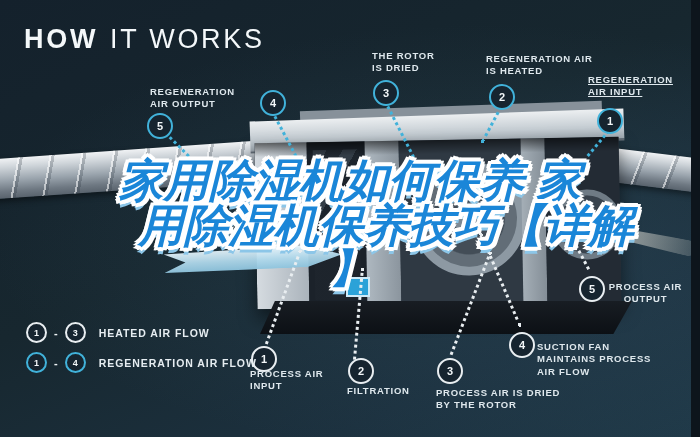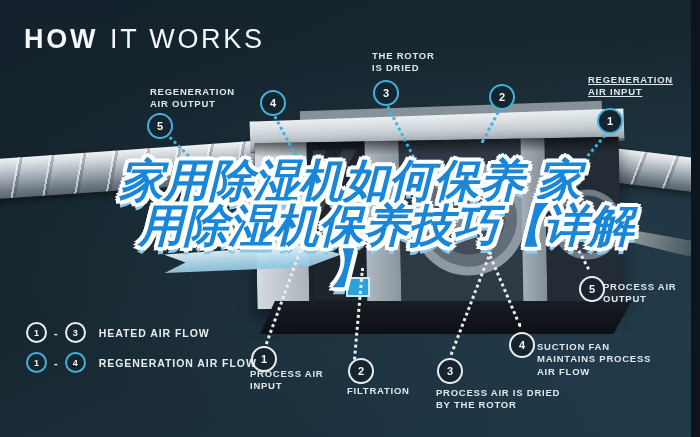--- a/index.html
+++ b/index.html
@@ -137,39 +137,40 @@
   <div class="abs line white z20" style="left:544px;top:188px;height:92px;transform:rotate(-28deg);"></div>
 
   <div class="abs lbl z20" style="left:150px;top:86px;width:95px;">REGENERATION AIR OUTPUT</div>
   <div class="abs badge cyan z20" style="left:147px;top:113px;">5</div>
 
   <div class="abs badge cyan z20" style="left:260px;top:90px;">4</div>
 
   <div class="abs lbl z20" style="left:372px;top:50px;width:75px;">THE ROTOR IS DRIED</div>
   <div class="abs badge cyan z20" style="left:373px;top:80px;">3</div>
 
+  <div class="abs lbl z20" style="left:486px;top:53px;width:115px;">REGENERATION AIR IS HEATED</div>
   <div class="abs badge cyan z20" style="left:489px;top:84px;">2</div>
 
   <div class="abs lbl z20" style="left:588px;top:74px;width:90px;text-decoration:underline;">REGENERATION AIR INPUT</div>
   <div class="abs badge cyan z20" style="left:597px;top:108px;">1</div>
 
   <div class="abs badge white z20" style="left:251px;top:346px;">1</div>
   <div class="abs lbl z20" style="left:250px;top:368px;width:85px;">PROCESS AIR INPUT</div>
 
   <div class="abs badge white z20" style="left:348px;top:358px;">2</div>
   <div class="abs lbl z20" style="left:347px;top:385px;width:80px;">FILTRATION</div>
 
   <div class="abs badge white z20" style="left:437px;top:358px;">3</div>
   <div class="abs lbl z20" style="left:436px;top:387px;width:125px;">PROCESS AIR IS DRIED BY THE ROTOR</div>
 
   <div class="abs badge white z20" style="left:509px;top:332px;">4</div>
   <div class="abs lbl z20" style="left:537px;top:341px;width:120px;">SUCTION FAN MAINTAINS PROCESS AIR FLOW</div>
 
   <div class="abs badge white z20" style="left:579px;top:276px;">5</div>
-  <div class="abs lbl z20" style="left:603px;top:281px;width:85px;">PROCESS AIR OUTPUT</div>
+  <div class="abs lbl z20" style="left:603px;top:281px;width:85px;text-align:center;">PROCESS AIR OUTPUT</div>
 
   <div class="abs legend-row row1 z20">
     <span class="circ" style="border:2px solid #e9eef1;">1</span>
     <span class="dash">-</span>
     <span class="circ" style="border:2px solid #e9eef1;">3</span>
     <span class="txt">HEATED AIR FLOW</span>
   </div>
   <div class="abs legend-row row2 z20">
     <span class="circ" style="border:2px solid #41b2da;">1</span>
     <span class="dash">-</span>

